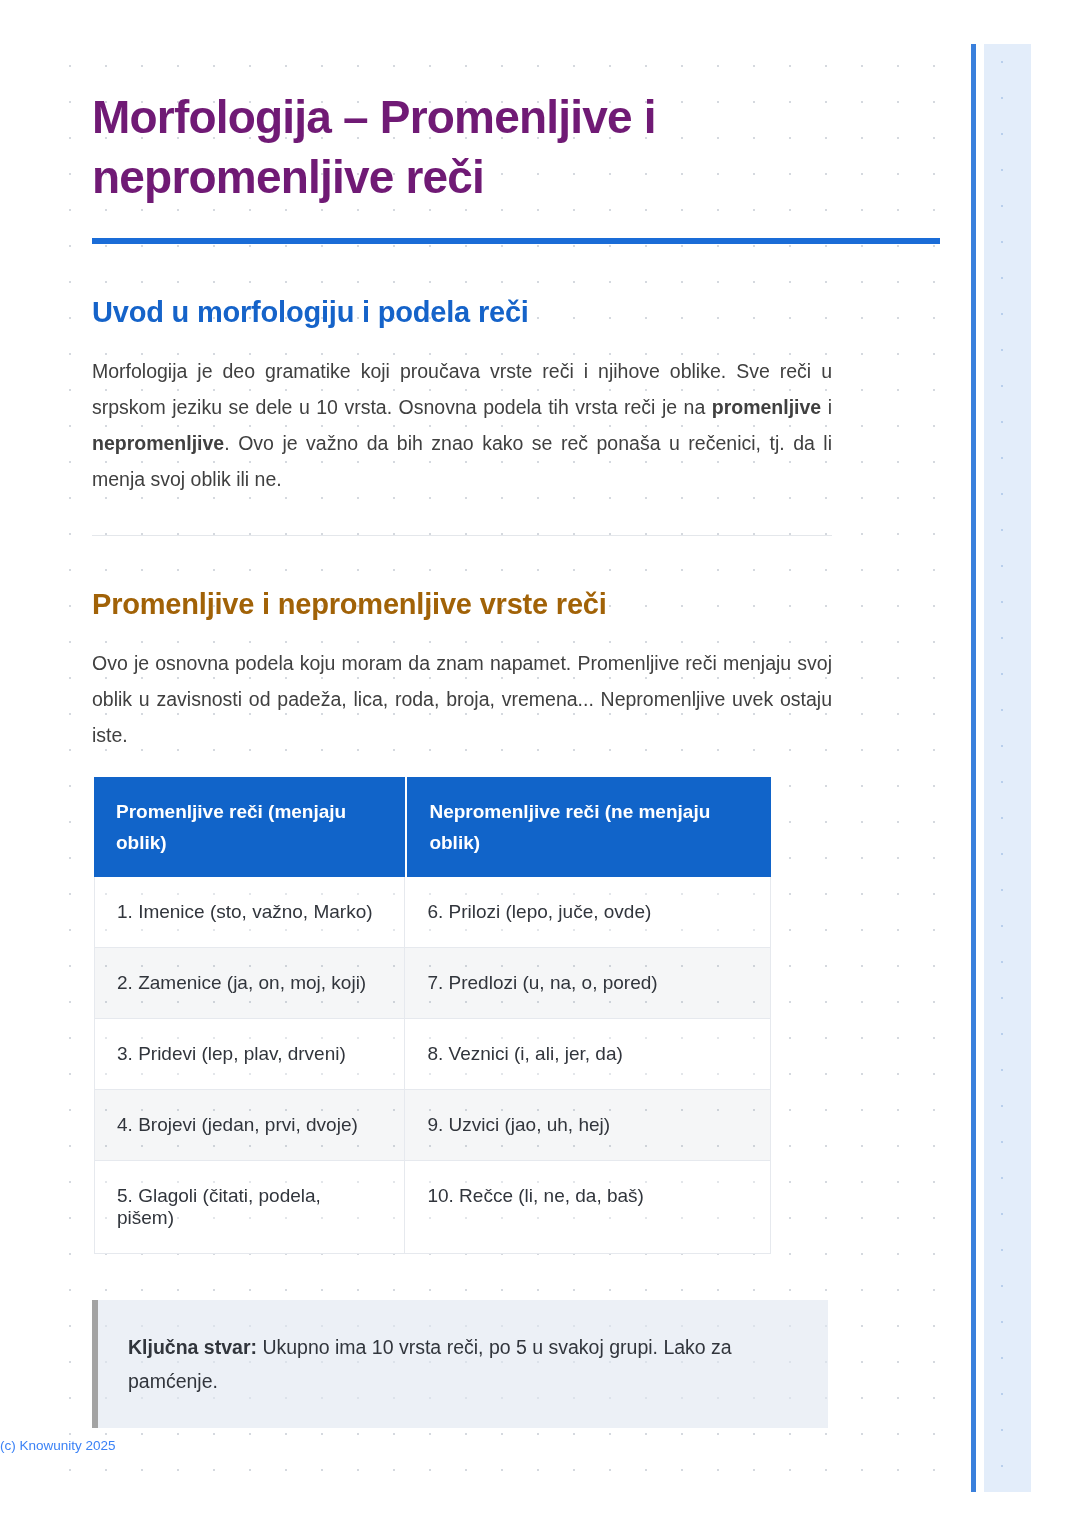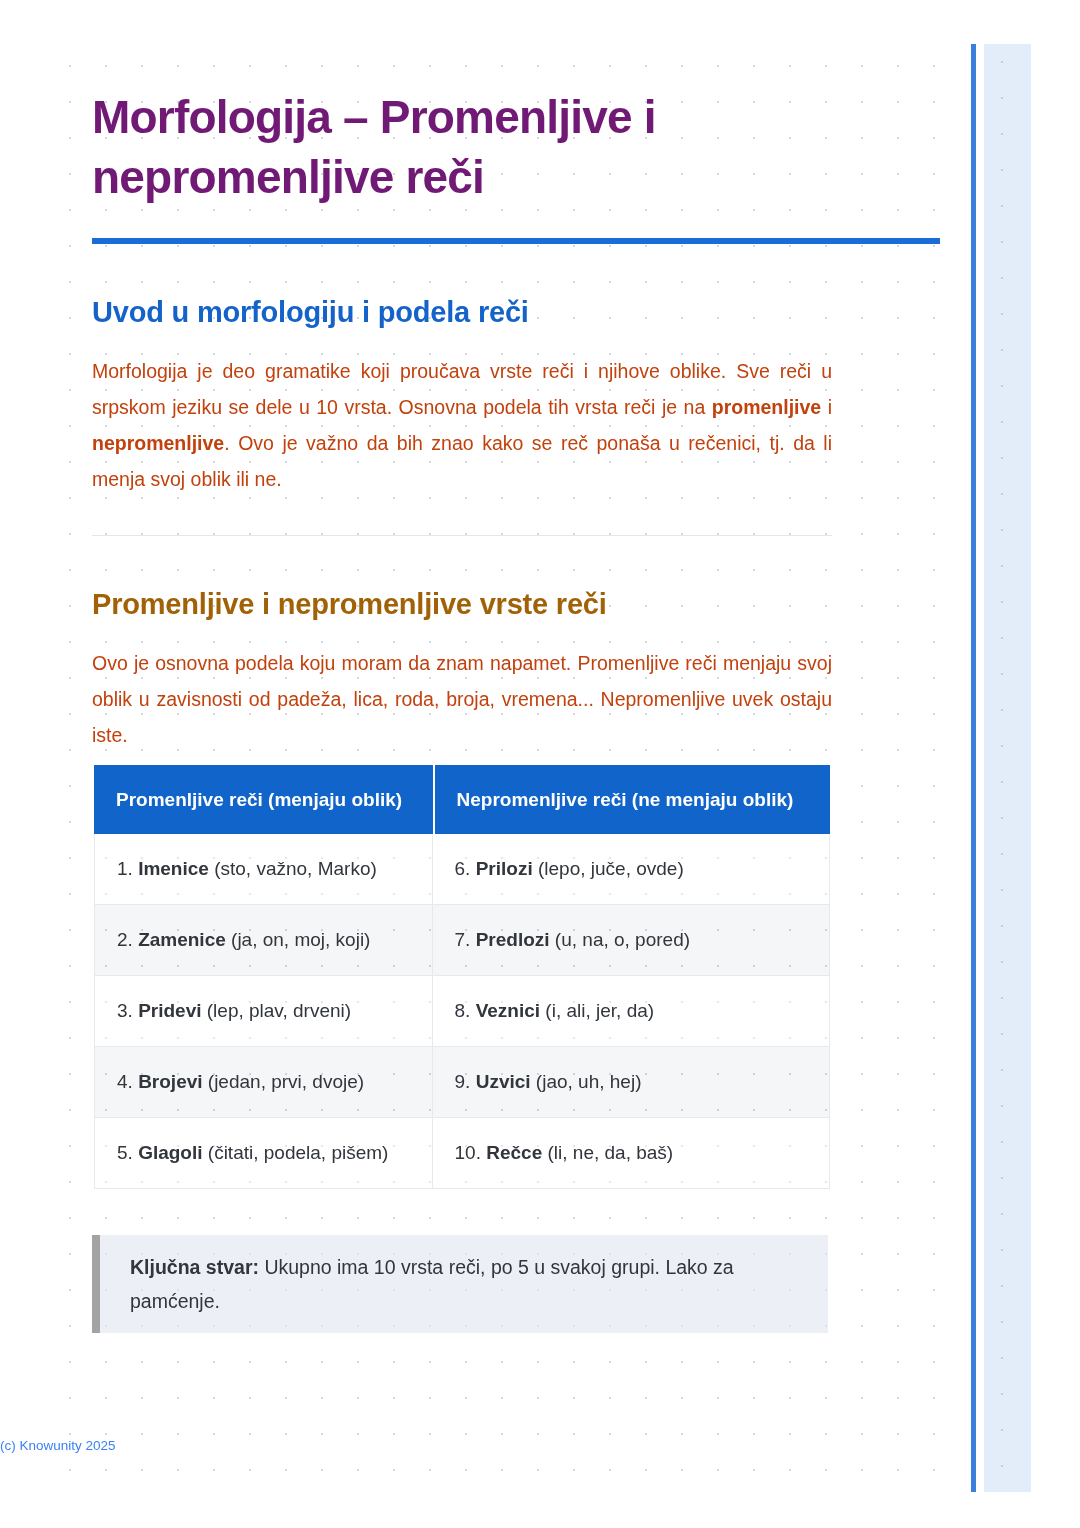--- a/index.html
+++ b/index.html
@@ -39,55 +39,55 @@
   }
   .title-rule { margin-top: 30px; height: 6px; width: 848px; background: #1a6cd7; }
 
   h2.section-heading { margin: 52px 0 0 0; font-size: 29px; font-weight: 800; letter-spacing: -0.2px; }
   h2.heading-dark  { color: #1563c9; }
   h2.heading-light { color: #a16207; }
 
   p.body-text {
     width: 740px; margin: 24px 0 0 0;
     font-size: 19.5px; line-height: 36px;
-    text-align: justify; color: #c2410c;
+    text-align: justify; color: #404040;
   }
   p.body-text b { font-weight: 700; }
 
   hr.section-divider {
     border: none; border-top: 1px solid #e4e7eb;
     width: 740px; margin: 38px 0 0 0;
   }
 
   table.word-table {
-    margin-top: 12px; margin-left: 2px; width: 736px;
+    margin-top: 24px; margin-left: 2px; width: 677px;
     border-collapse: separate; border-spacing: 0;
     font-size: 19px;
   }
   .word-table th {
     background: #1164c9; color: #ffffff; text-align: left;
     font-weight: 700; font-size: 19px; line-height: 1.65;
     padding: 19px 22px; vertical-align: top;
   }
   .word-table th:first-child { width: 46%; }
   .word-table th + th { border-left: 2px solid #ffffff; }
   .word-table td {
     padding: 24px 22px; vertical-align: top;
     border-bottom: 1px solid #e6e9ee; border-right: 1px solid #e6e9ee;
     background: rgba(255,255,255,0.35);
   }
   .word-table td:first-child { border-left: 1px solid #e6e9ee; }
   .word-table tbody tr:nth-child(even) td { background: rgba(140,152,168,0.09); }
-  .word-table .term { font-weight: 700; }
+  .word-table .term { font-weight: 400; }
 
   .callout {
     margin-top: 46px; width: 736px;
     background: rgba(224,231,241,0.62);
-    border-left: 8px solid #a3a3a3;
-    padding: 15px 30px;
+    border-left: 6px solid #a3a3a3;
+    padding: 30px 30px;
     font-size: 19.5px; line-height: 34px;
   }
   .callout b { font-weight: 700; }
 
   .page-footer {
     position: absolute; left: 0; top: 1438px; width: 1016px;
     font-size: 13.5px; color: #3b82f6; z-index: 3;
   }
 </style>
 </head>

